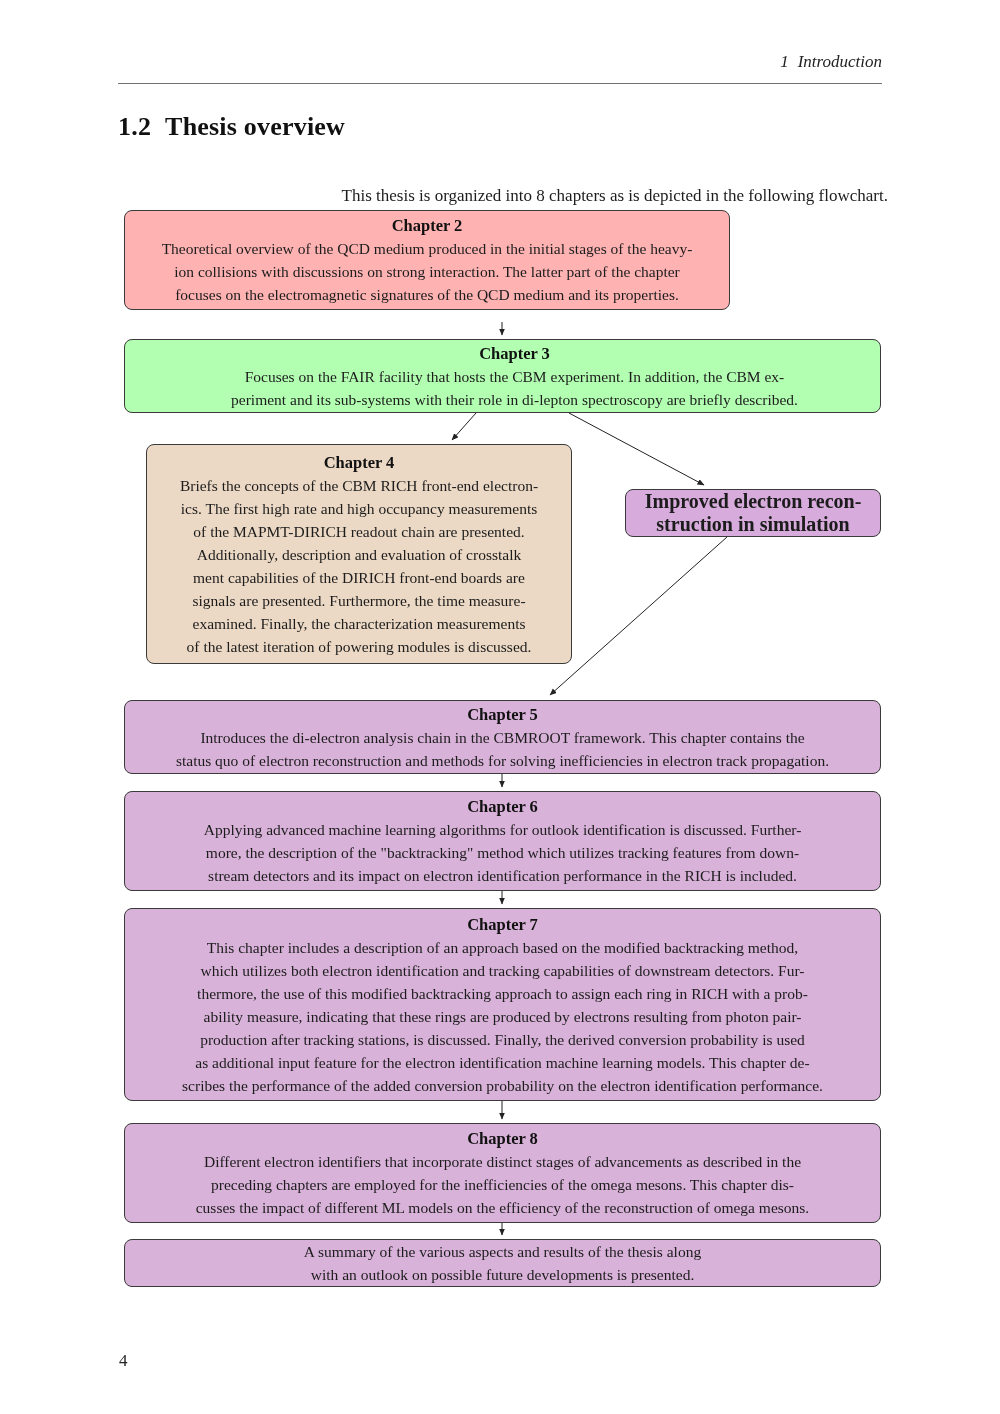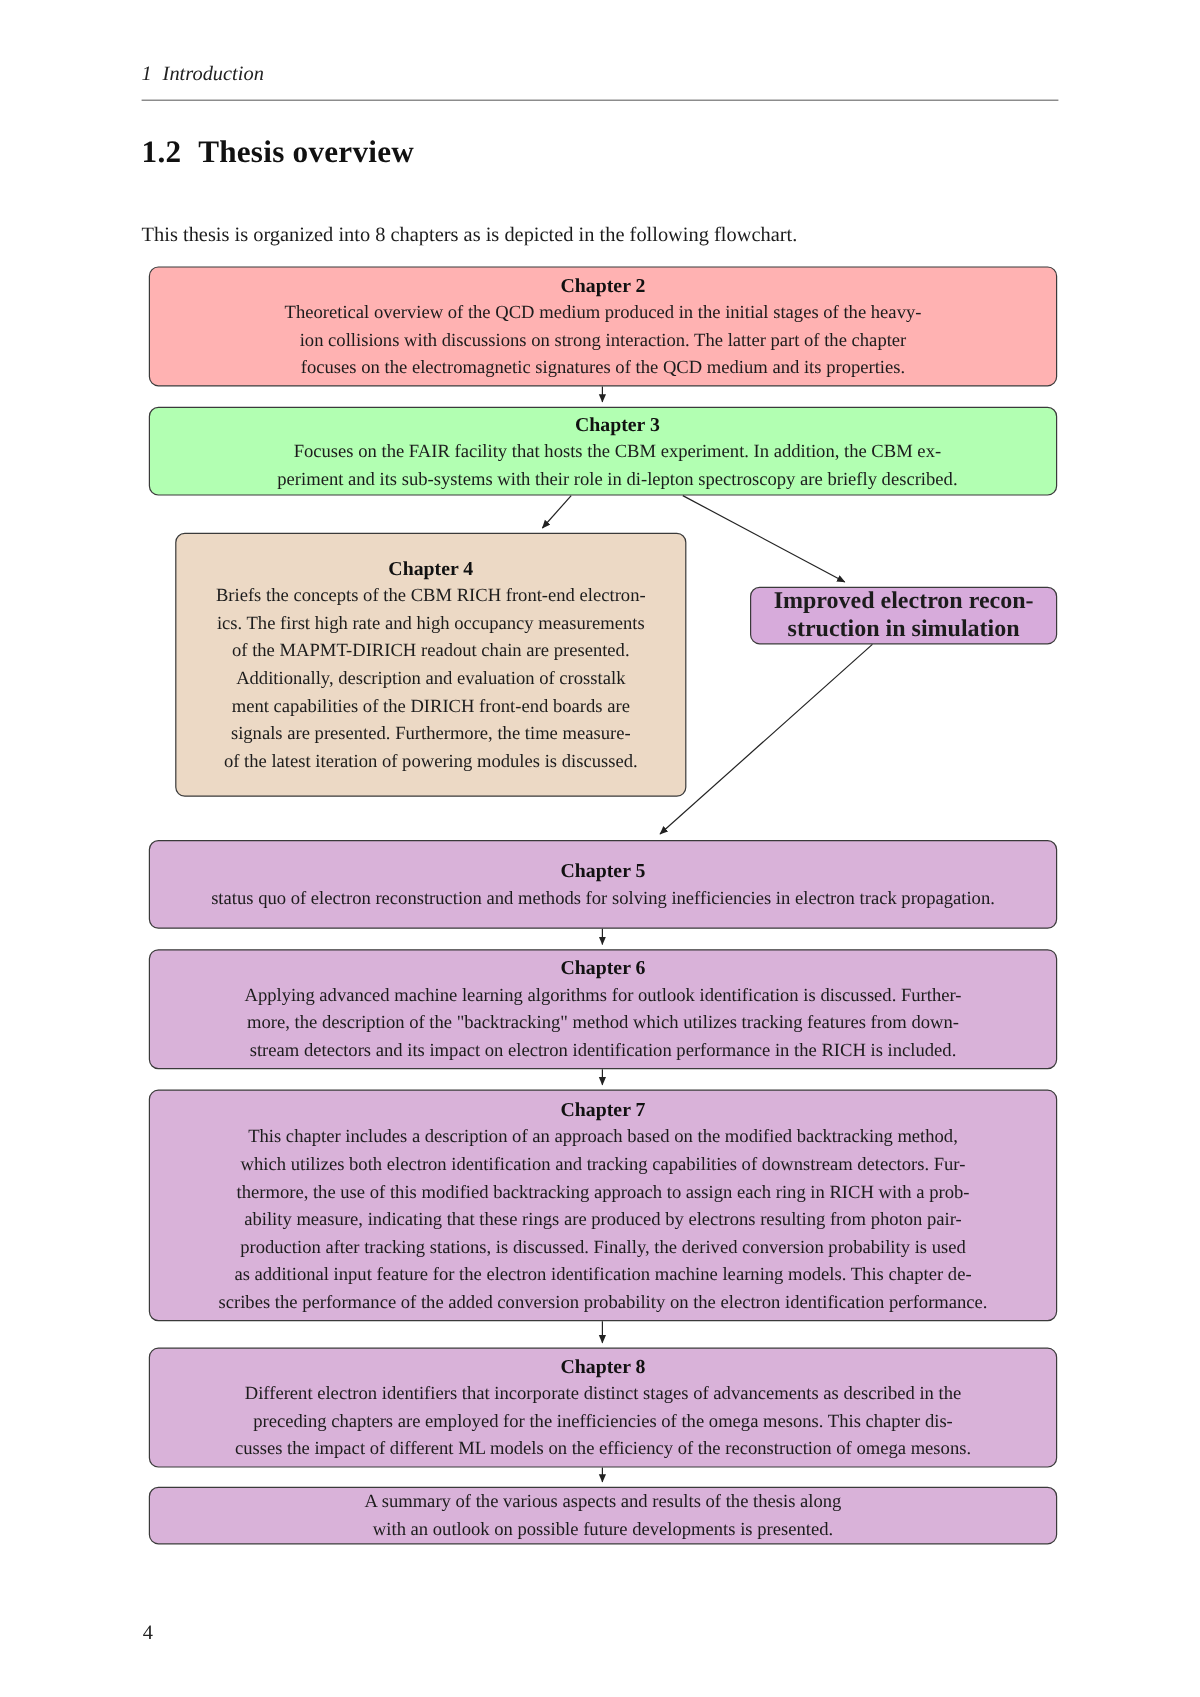--- a/index.html
+++ b/index.html
@@ -1,21 +1,21 @@
 <!DOCTYPE html>
 <html><head>
 <meta charset="utf-8">
 <style>
   html,body{margin:0;padding:0;}
   body{
     width:1000px;height:1414px;position:relative;background:#ffffff;
     font-family:"Liberation Serif", serif;color:#1c1c1c;
     -webkit-font-smoothing:antialiased;
   }
-  .page{position:absolute;inset:0;}
+  .page{position:absolute;inset:0;text-align:right;}
   .running-header{
     position:absolute;left:118px;top:52px;width:764px;
     font-style:italic;font-size:17px;color:#222;
   }
   .running-header .chapnum{margin-right:9px;}
   .header-rule{
     position:absolute;left:118px;top:83px;width:764px;height:0;
     border-top:1.2px solid #707070;
   }
   .section-heading{
@@ -55,47 +55,49 @@
   </div>
   <div class="header-rule"></div>
 
   <div class="section-heading">
     <span class="secnum">1.2</span><span>Thesis overview</span>
   </div>
 
   <div class="intro-par">This thesis is organized into 8 chapters as is depicted in the following flowchart.</div>
 
   <div id="flowchart-nodes">
-      <div class="fc-node" style="left: 124px; top: 222px; width: 757px; height: 100px; background: rgb(255, 178, 178);">
+      <div class="fc-node" style="left: 124px; top: 210px; width: 606px; height: 100px; background: rgb(255, 178, 178);">
         <div class="fc-title">Chapter 2</div>
         <div class="fc-line">Theoretical overview of the QCD medium produced in the initial stages of the heavy-</div>
         <div class="fc-line">ion collisions with discussions on strong interaction. The latter part of the chapter</div>
         <div class="fc-line">focuses on the electromagnetic signatures of the QCD medium and its properties.</div>
       </div>
       <div class="fc-node" style="left: 124px; top: 339px; width: 757px; height: 74px; background: rgb(178, 255, 178); padding-left: 32px;">
         <div class="fc-title">Chapter 3</div>
         <div class="fc-line">Focuses on the FAIR facility that hosts the CBM experiment. In addition, the CBM ex-</div>
         <div class="fc-line">periment and its sub-systems with their role in di-lepton spectroscopy are briefly described.</div>
       </div>
       <div class="fc-node" style="left: 146px; top: 444px; width: 426px; height: 220px; background: rgb(236, 217, 197);">
         <div class="fc-title">Chapter 4</div>
         <div class="fc-line">Briefs the concepts of the CBM RICH front-end electron-</div>
         <div class="fc-line">ics. The first high rate and high occupancy measurements</div>
         <div class="fc-line">of the MAPMT-DIRICH readout chain are presented.</div>
         <div class="fc-line">Additionally, description and evaluation of crosstalk</div>
         <div class="fc-line">ment capabilities of the DIRICH front-end boards are</div>
         <div class="fc-line">signals are presented. Furthermore, the time measure-</div>
+        <div class="fc-line">examined. Finally, the characterization measurements</div>
         <div class="fc-line">of the latest iteration of powering modules is discussed.</div>
       </div>
       <div class="fc-node" style="left: 625px; top: 489px; width: 256px; height: 48px; background: rgb(215, 171, 219);">
         <div class="fc-line bold">Improved electron recon-</div>
         <div class="fc-line bold">struction in simulation</div>
       </div>
       <div class="fc-node" style="left: 124px; top: 700px; width: 757px; height: 74px; background: rgb(217, 178, 217);">
         <div class="fc-title">Chapter 5</div>
+        <div class="fc-line">Introduces the di-electron analysis chain in the CBMROOT framework. This chapter contains the</div>
         <div class="fc-line">status quo of electron reconstruction and methods for solving inefficiencies in electron track propagation.</div>
       </div>
       <div class="fc-node" style="left: 124px; top: 791px; width: 757px; height: 100px; background: rgb(217, 178, 217);">
         <div class="fc-title">Chapter 6</div>
         <div class="fc-line">Applying advanced machine learning algorithms for outlook identification is discussed. Further-</div>
         <div class="fc-line">more, the description of the "backtracking" method which utilizes tracking features from down-</div>
         <div class="fc-line">stream detectors and its impact on electron identification performance in the RICH is included.</div>
       </div>
       <div class="fc-node" style="left: 124px; top: 908px; width: 757px; height: 193px; background: rgb(217, 178, 217);">
         <div class="fc-title">Chapter 7</div>

